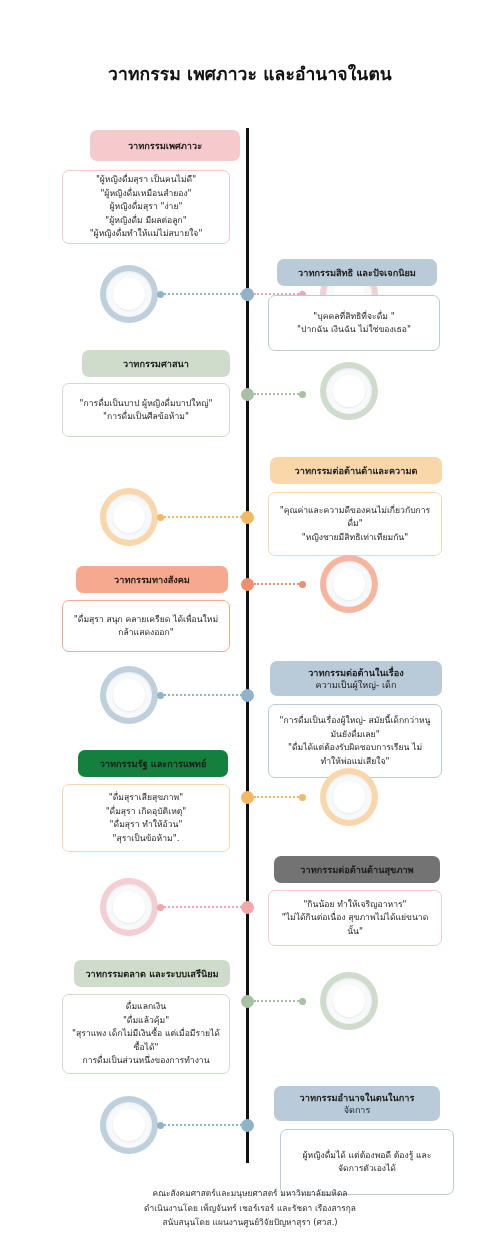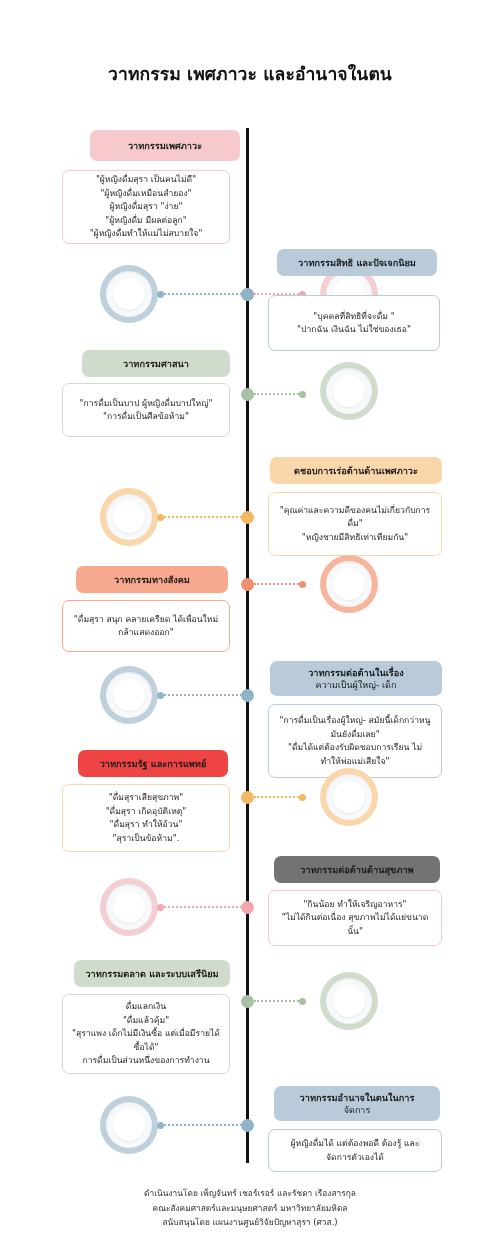--- a/index.html
+++ b/index.html
@@ -148,21 +148,21 @@
 "ผู้หญิงดื่มทำให้แม่ไม่สบายใจ"</div>
       </div>
       <div class="ring" style="left: 320px; top: 265px;">
         <div class="outer" style="background: rgb(243, 206, 210);"></div>
         <div class="mid"></div>
         <div class="inner"></div>
       </div>
       <div class="conn" style="left: 254px; top: 293px; width: 48px; border-top-color: rgb(240, 167, 173);"></div>
       <div class="conn-dot-small" style="left: 299px; top: 291px; background: rgb(240, 167, 173);"></div>
       <div class="spine-dot" style="left: 241px; top: 288px; background: rgb(240, 167, 173);"></div>
-      <div class="pill" style="left: 277px; top: 249px; width: 160px; height: 27px; background: rgb(185, 203, 216);">
+      <div class="pill" style="left: 277px; top: 259px; width: 160px; height: 27px; background: rgb(185, 203, 216);">
         <div>
           <div>วาทกรรมสิทธิ และปัจเจกนิยม</div>
         </div>
       </div>
       <div class="quotebox" style="left: 268px; top: 295px; width: 172px; height: 56px; border-color: rgb(185, 203, 216);">
         <div style="white-space: pre-line;">"บุคคลที่สิทธิที่จะดื่ม "
 "ปากฉัน เงินฉัน ไม่ใช่ของเธอ"</div>
       </div>
       <div class="ring" style="left: 100px; top: 265px;">
         <div class="outer" style="background: rgb(190, 208, 220);"></div>
@@ -184,21 +184,21 @@
       <div class="ring" style="left: 320px; top: 362px;">
         <div class="outer" style="background: rgb(207, 220, 203);"></div>
         <div class="mid"></div>
         <div class="inner"></div>
       </div>
       <div class="conn" style="left: 254px; top: 393px; width: 48px; border-top-color: rgb(168, 192, 164);"></div>
       <div class="conn-dot-small" style="left: 299px; top: 391px; background: rgb(168, 192, 164);"></div>
       <div class="spine-dot" style="left: 241px; top: 388px; background: rgb(168, 192, 164);"></div>
       <div class="pill" style="left: 270px; top: 457px; width: 172px; height: 27px; background: rgb(249, 215, 170);">
         <div>
-          <div>ดชอบการเร่อต้านด้านเพศภาวะ</div>
+          <div>วาทกรรมต่อต้านด้าและความด</div>
         </div>
       </div>
       <div class="quotebox" style="left: 268px; top: 492px; width: 174px; height: 64px; border-color: rgb(249, 215, 170);">
         <div style="white-space: pre-line;">"คุณค่าและความดีของคนไม่เกี่ยวกับการดื่ม"
 "หญิงชายมีสิทธิเท่าเทียมกัน"</div>
       </div>
       <div class="ring" style="left: 100px; top: 488px;">
         <div class="outer" style="background: rgb(249, 215, 170);"></div>
         <div class="mid"></div>
         <div class="inner"></div>
@@ -233,21 +233,21 @@
 "ดื่มได้แต่ต้องรับผิดชอบการเรียน ไม่ทำให้พ่อแม่เสียใจ"</div>
       </div>
       <div class="ring" style="left: 100px; top: 666px;">
         <div class="outer" style="background: rgb(190, 208, 220);"></div>
         <div class="mid"></div>
         <div class="inner"></div>
       </div>
       <div class="conn" style="left: 160px; top: 694px; width: 86px; border-top-color: rgb(143, 180, 201);"></div>
       <div class="conn-dot-small" style="left: 157px; top: 692px; background: rgb(143, 180, 201);"></div>
       <div class="spine-dot" style="left: 241px; top: 689px; background: rgb(143, 180, 201);"></div>
-      <div class="pill" style="left: 78px; top: 750px; width: 150px; height: 27px; background: #ef4444;">
+      <div class="pill" style="left: 78px; top: 750px; width: 150px; height: 27px; background: #15803d;">
         <div>
           <div>วาทกรรมรัฐ และการแพทย์</div>
         </div>
       </div>
       <div class="quotebox" style="left: 62px; top: 784px; width: 168px; height: 68px; border-color: rgb(249, 215, 170);">
         <div style="white-space: pre-line;">"ดื่มสุราเสียสุขภาพ"
 "ดื่มสุรา เกิดอุบัติเหตุ"
 "ดื่มสุรา ทำให้อ้วน"
 "สุราเป็นข้อห้าม".</div>
       </div>
@@ -294,32 +294,32 @@
       </div>
       <div class="conn" style="left: 254px; top: 1000px; width: 48px; border-top-color: rgb(168, 192, 164);"></div>
       <div class="conn-dot-small" style="left: 299px; top: 998px; background: rgb(168, 192, 164);"></div>
       <div class="spine-dot" style="left: 241px; top: 995px; background: rgb(168, 192, 164);"></div>
       <div class="pill" style="left: 274px; top: 1086px; width: 166px; height: 35px; background: rgb(185, 203, 216);">
         <div>
           <div>วาทกรรมอำนาจในตนในการ</div>
           <div class="sub">จัดการ</div>
         </div>
       </div>
-      <div class="quotebox" style="left: 268px; top: 1129px; width: 174px; height: 43px; border-color: rgb(185, 203, 216);">
+      <div class="quotebox" style="left: 280px; top: 1129px; width: 174px; height: 66px; border-color: rgb(185, 203, 216);">
         <div style="white-space: pre-line;">ผู้หญิงดื่มได้ แต่ต้องพอดี ต้องรู้ และจัดการตัวเองได้</div>
       </div>
       <div class="ring" style="left: 100px; top: 1096px;">
         <div class="outer" style="background: rgb(190, 208, 220);"></div>
         <div class="mid"></div>
         <div class="inner"></div>
       </div>
       <div class="conn" style="left: 160px; top: 1124px; width: 86px; border-top-color: rgb(143, 180, 201);"></div>
       <div class="conn-dot-small" style="left: 157px; top: 1122px; background: rgb(143, 180, 201);"></div>
       <div class="spine-dot" style="left: 241px; top: 1119px; background: rgb(143, 180, 201);"></div>
     </div>
 
   <div class="footer">
+    <div>คณะสังคมศาสตร์และมนุษยศาสตร์ มหาวิทยาลัยมหิดล</div>
     <div>ดำเนินงานโดย เพ็ญจันทร์ เชอร์เรอร์ และรัชดา เรืองสารกุล</div>
-    <div>คณะสังคมศาสตร์และมนุษยศาสตร์ มหาวิทยาลัยมหิดล</div>
     <div>สนับสนุนโดย แผนงานศูนย์วิจัยปัญหาสุรา (ศวส.)</div>
   </div>
 
 </div>
 
 </body></html>

